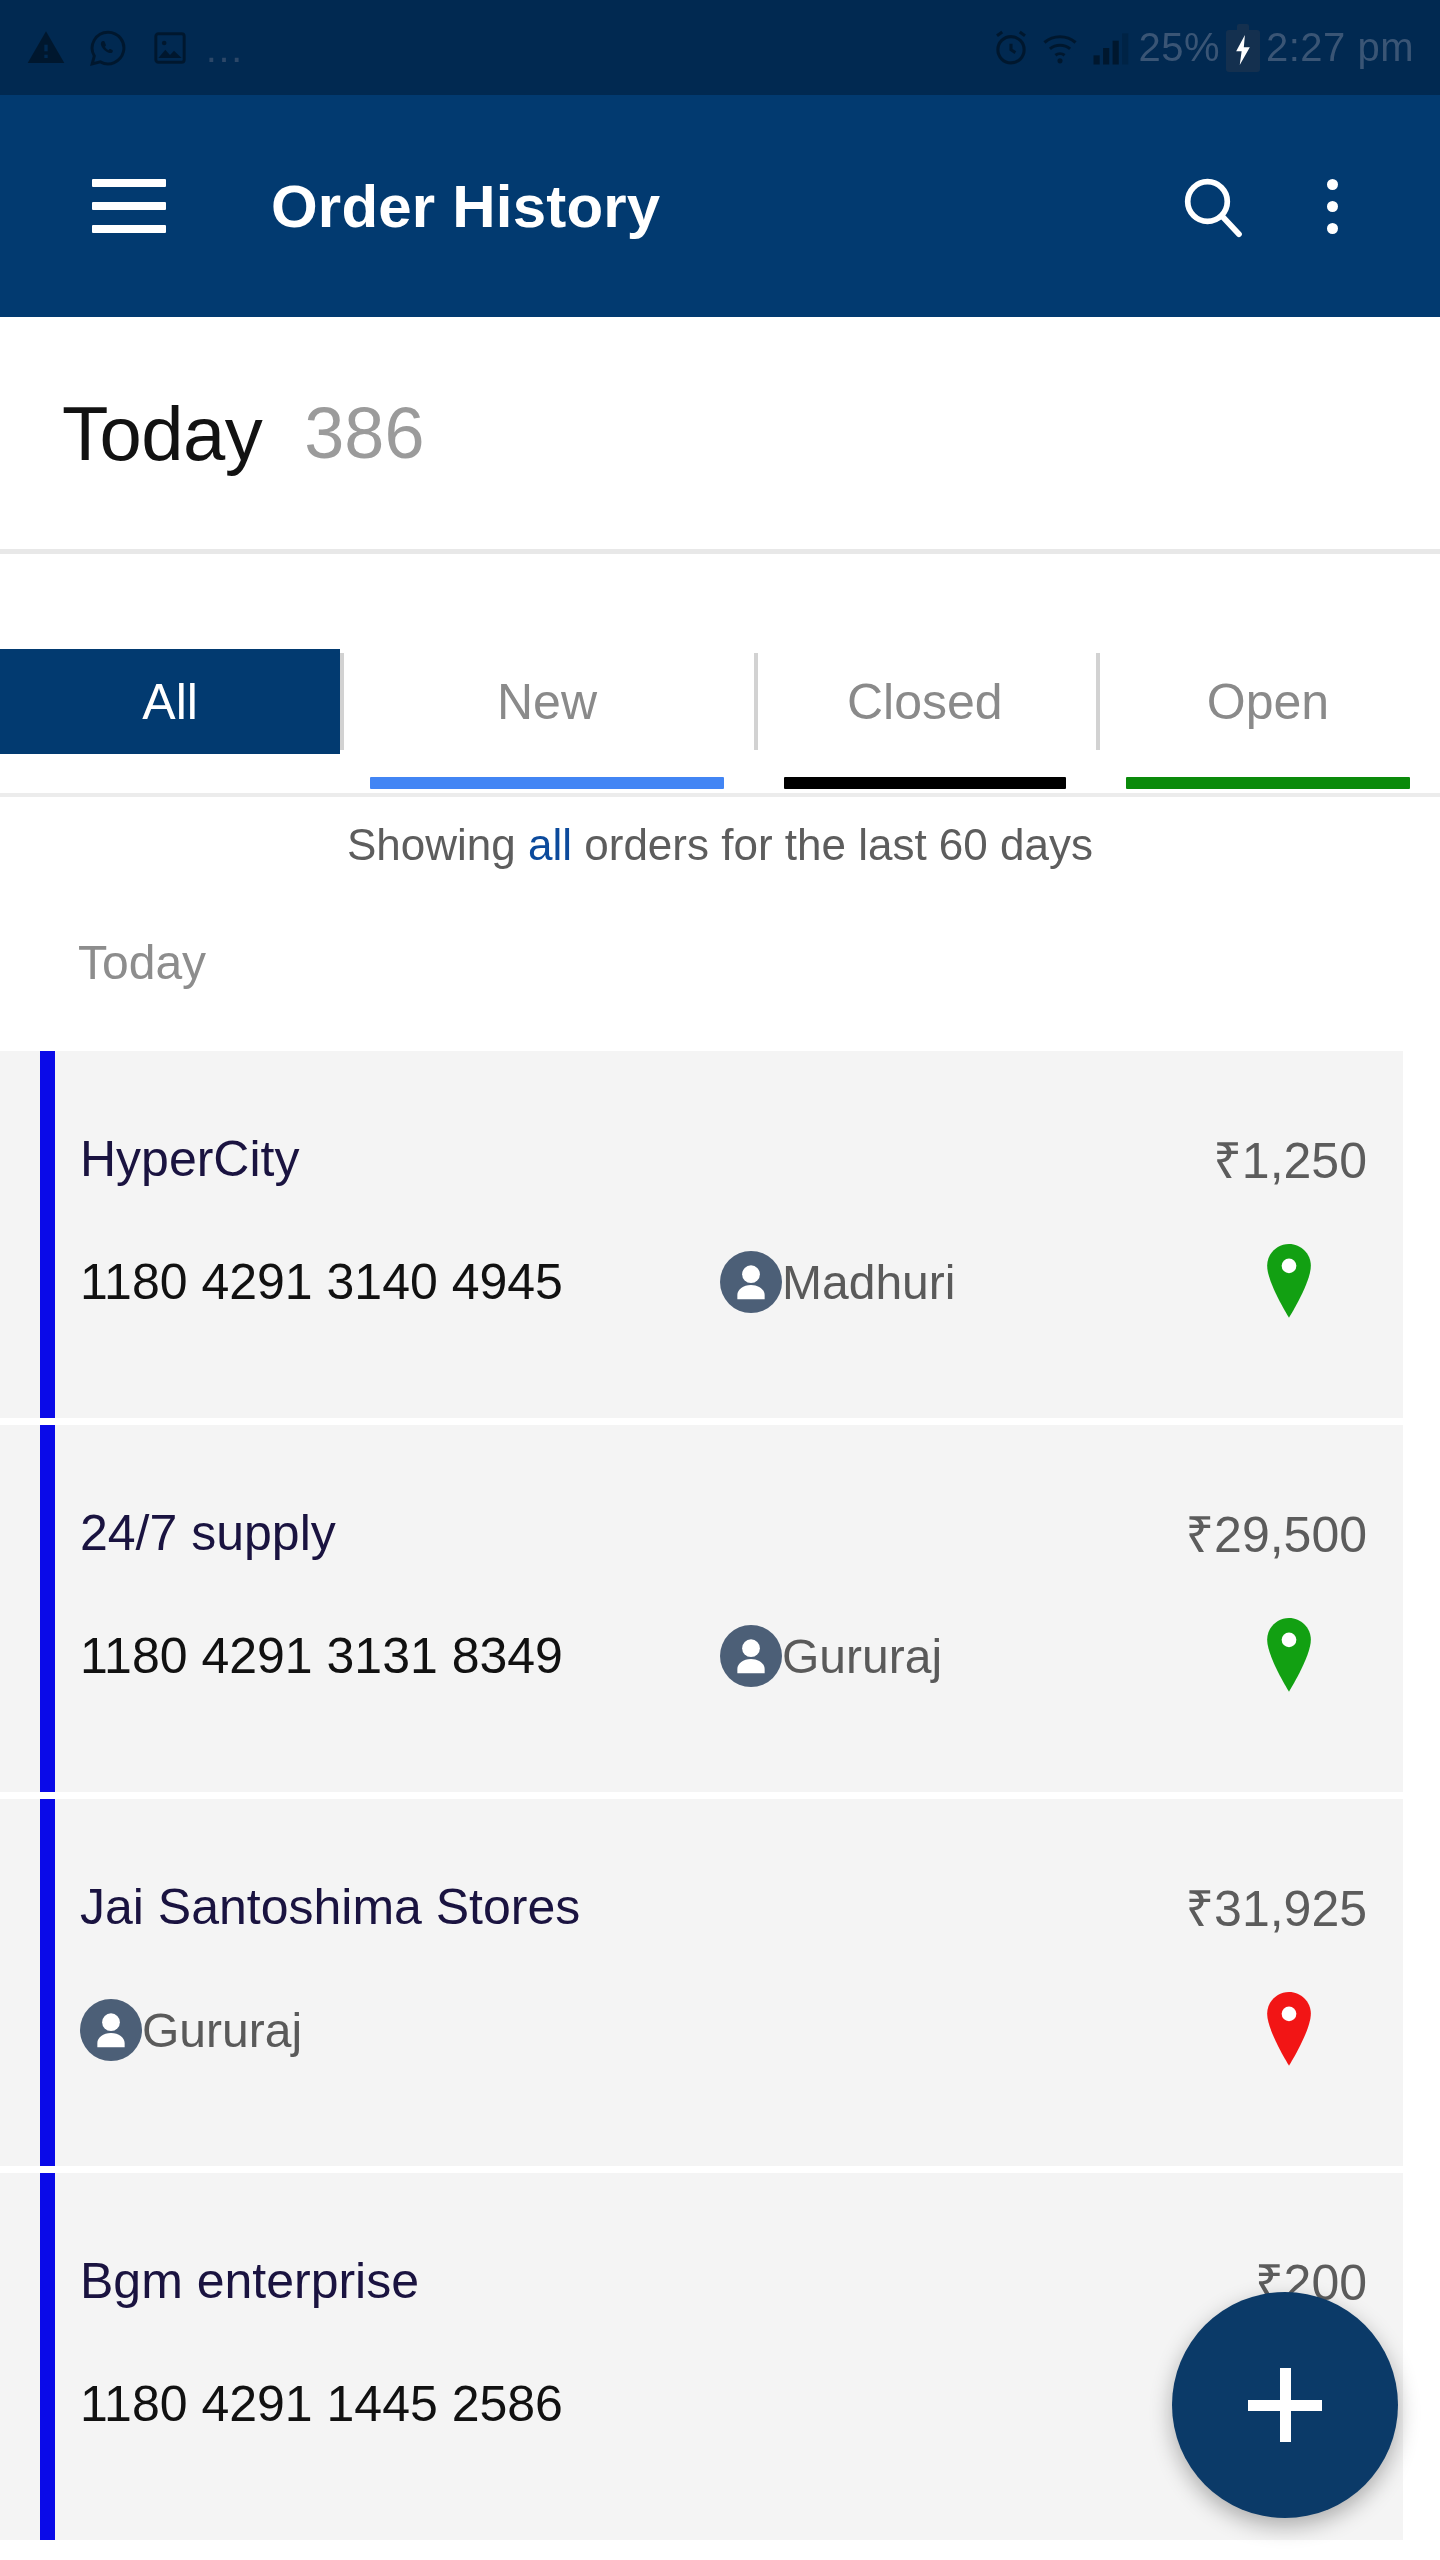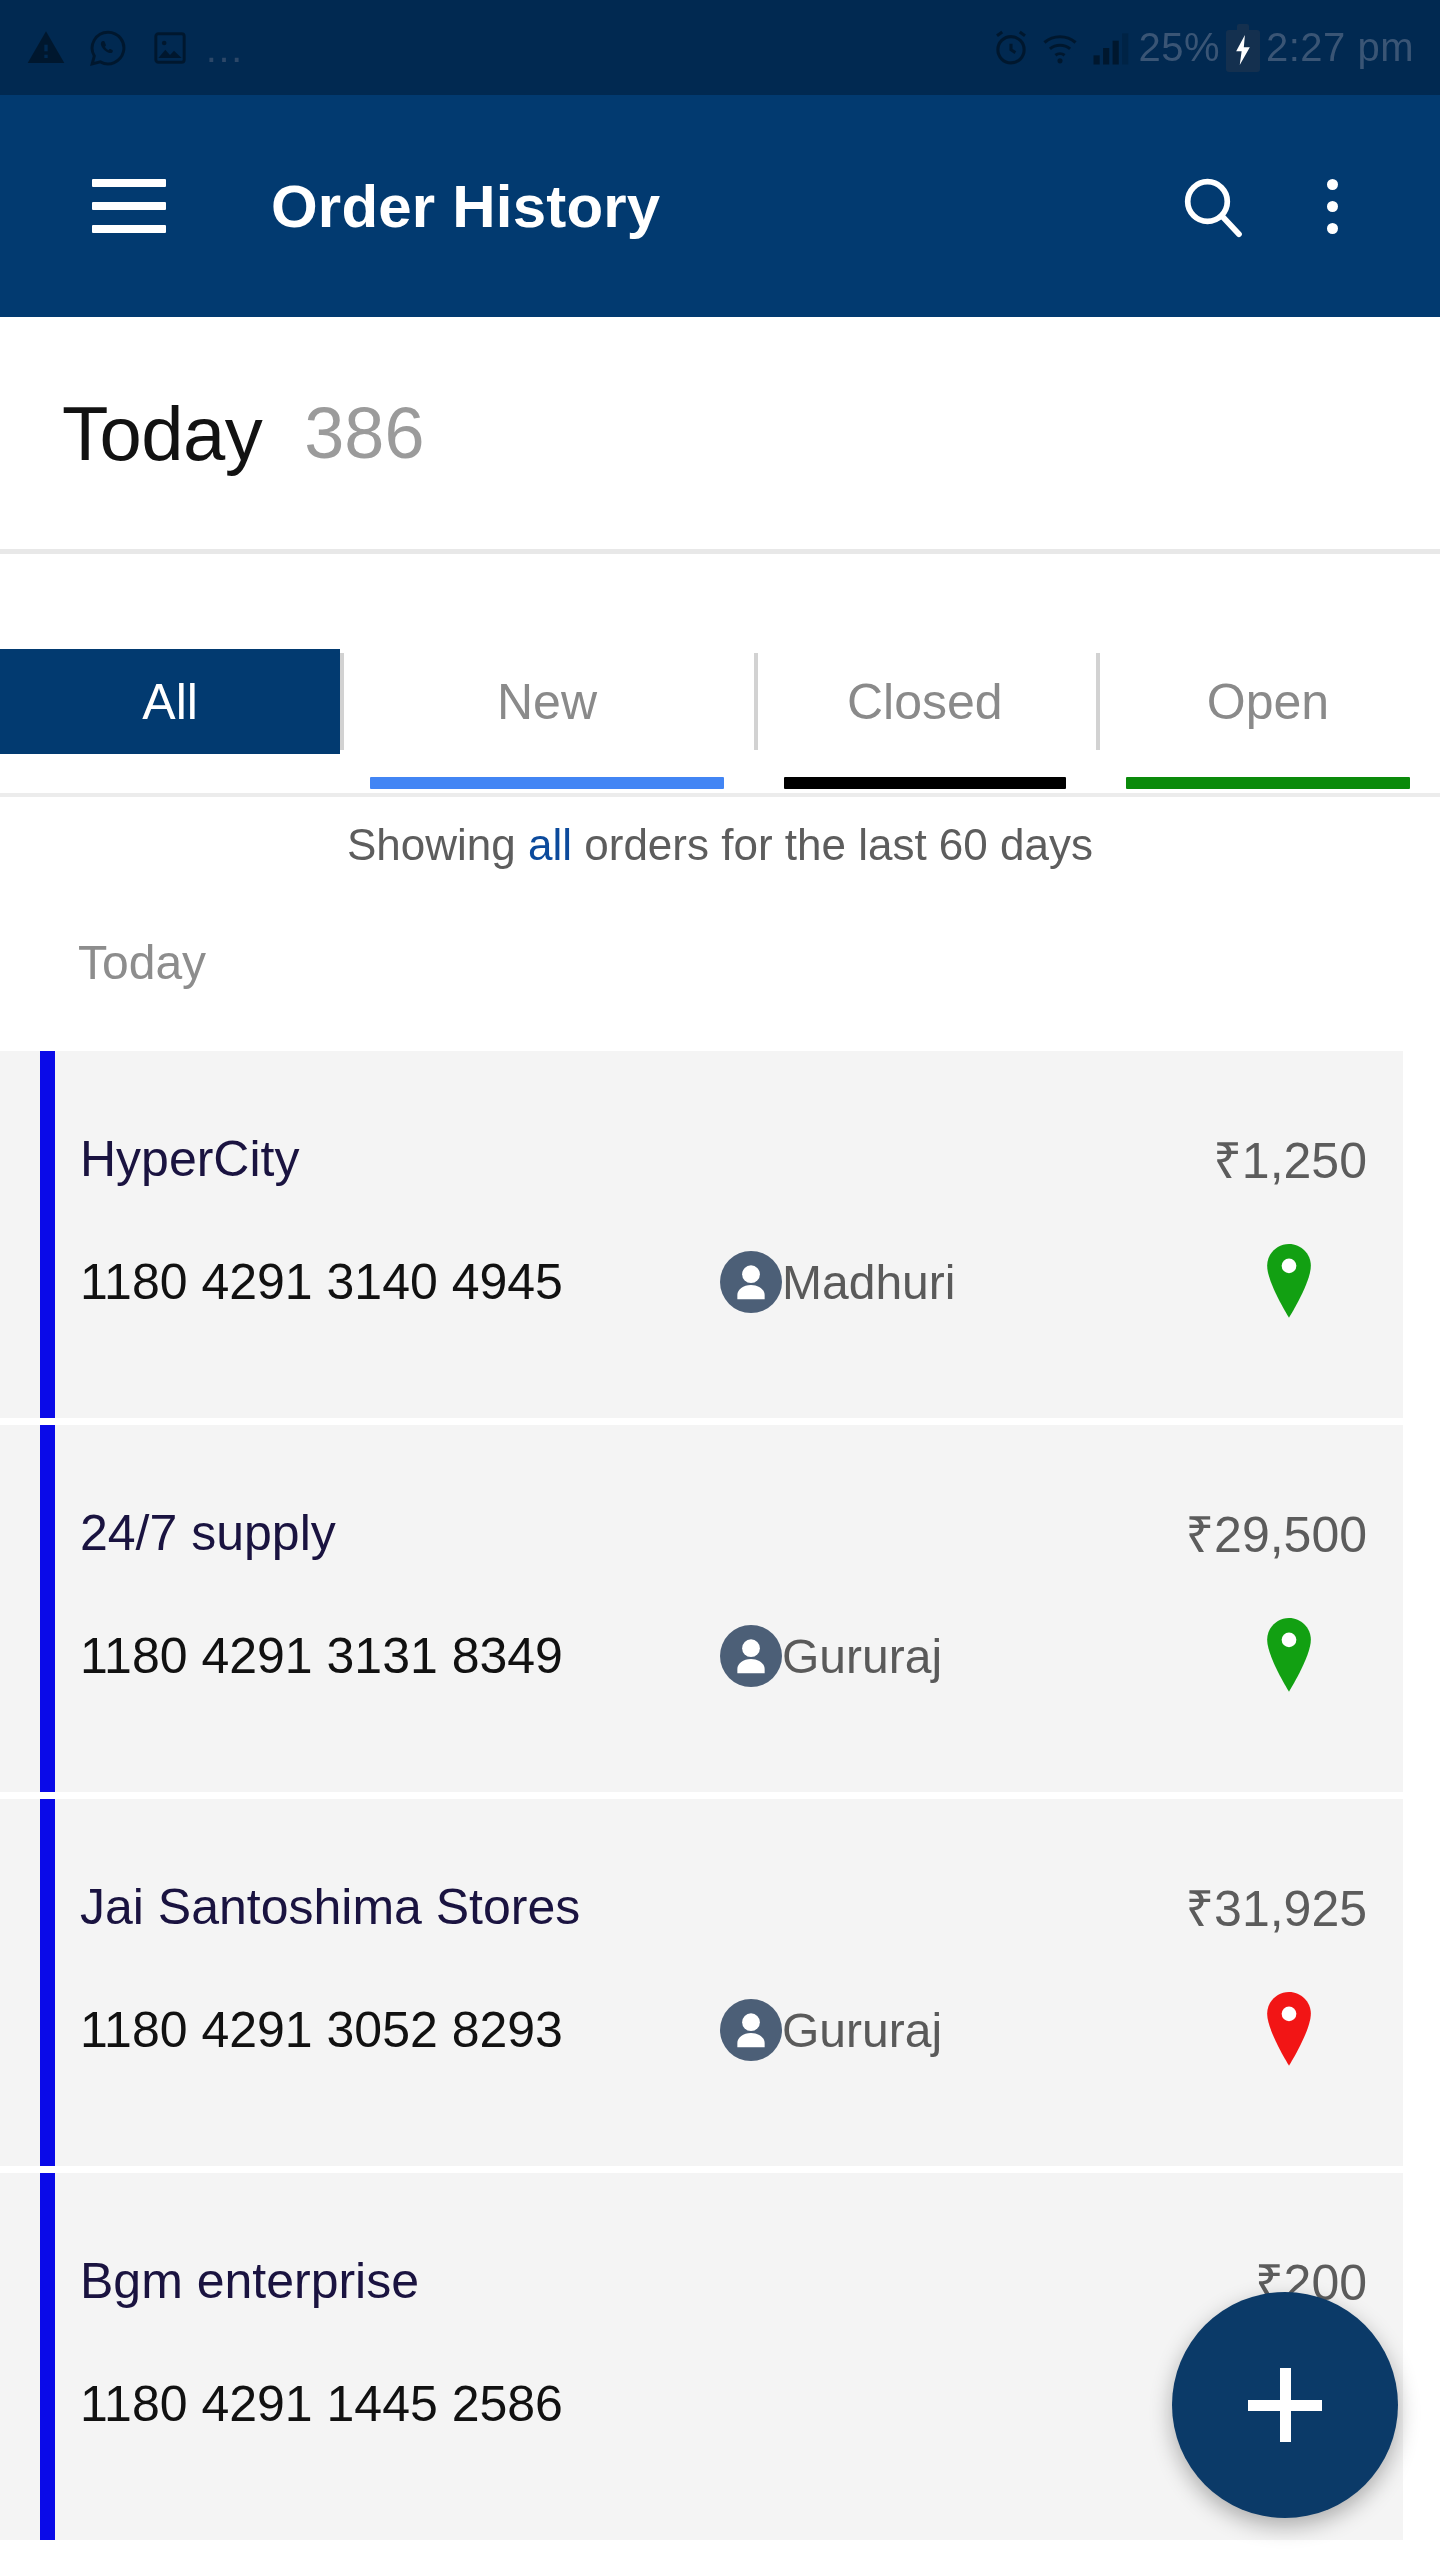--- a/index.html
+++ b/index.html
@@ -317,21 +317,20 @@
           </span>
         </div>
       </div>
       <div class="order-card">
         <span class="accent" style="background: rgb(10, 10, 232);"></span>
         <div class="row-top">
           <span class="shop">Jai Santoshima Stores</span>
           <span class="amount">₹31,925</span>
         </div>
         <div class="row-bot">
-          <span class="ordno">1180 4291 3052 8293</span>
           <span class="person">
             <span class="avatar">
               <svg width="52" height="52" viewBox="0 0 24 24">
                 <circle cx="12" cy="8.4" r="4.1" fill="#ffffff"></circle>
                 <path fill="#ffffff" d="M12 13.4c-3.6 0-6.3 2.1-6.3 4.6v2h12.6v-2c0-2.5-2.7-4.6-6.3-4.6z"></path>
               </svg>
             </span>
             <span class="pname">Gururaj</span>
           </span>
           <span class="pin">

